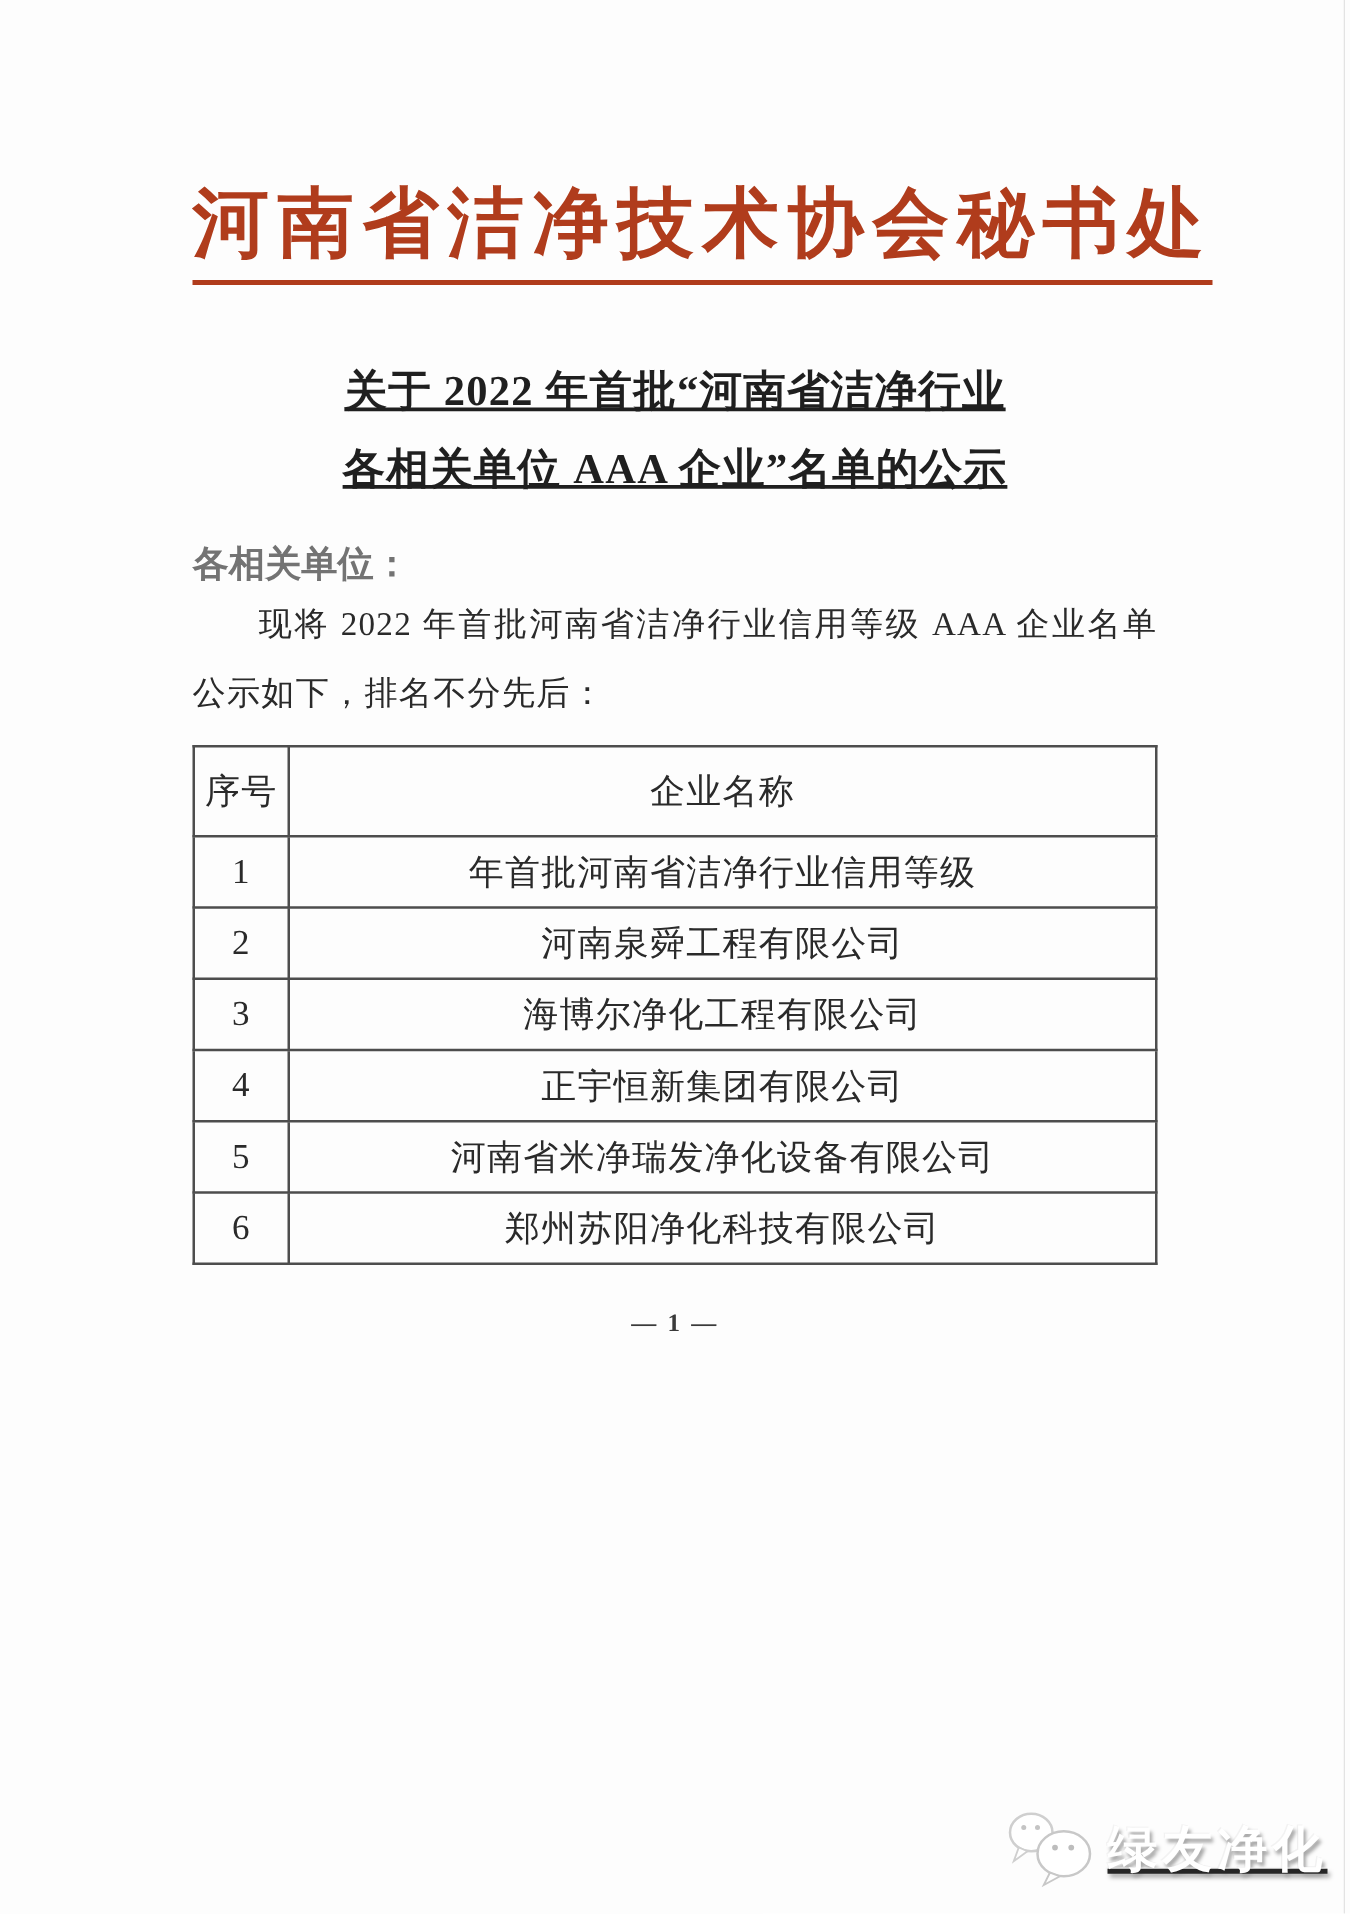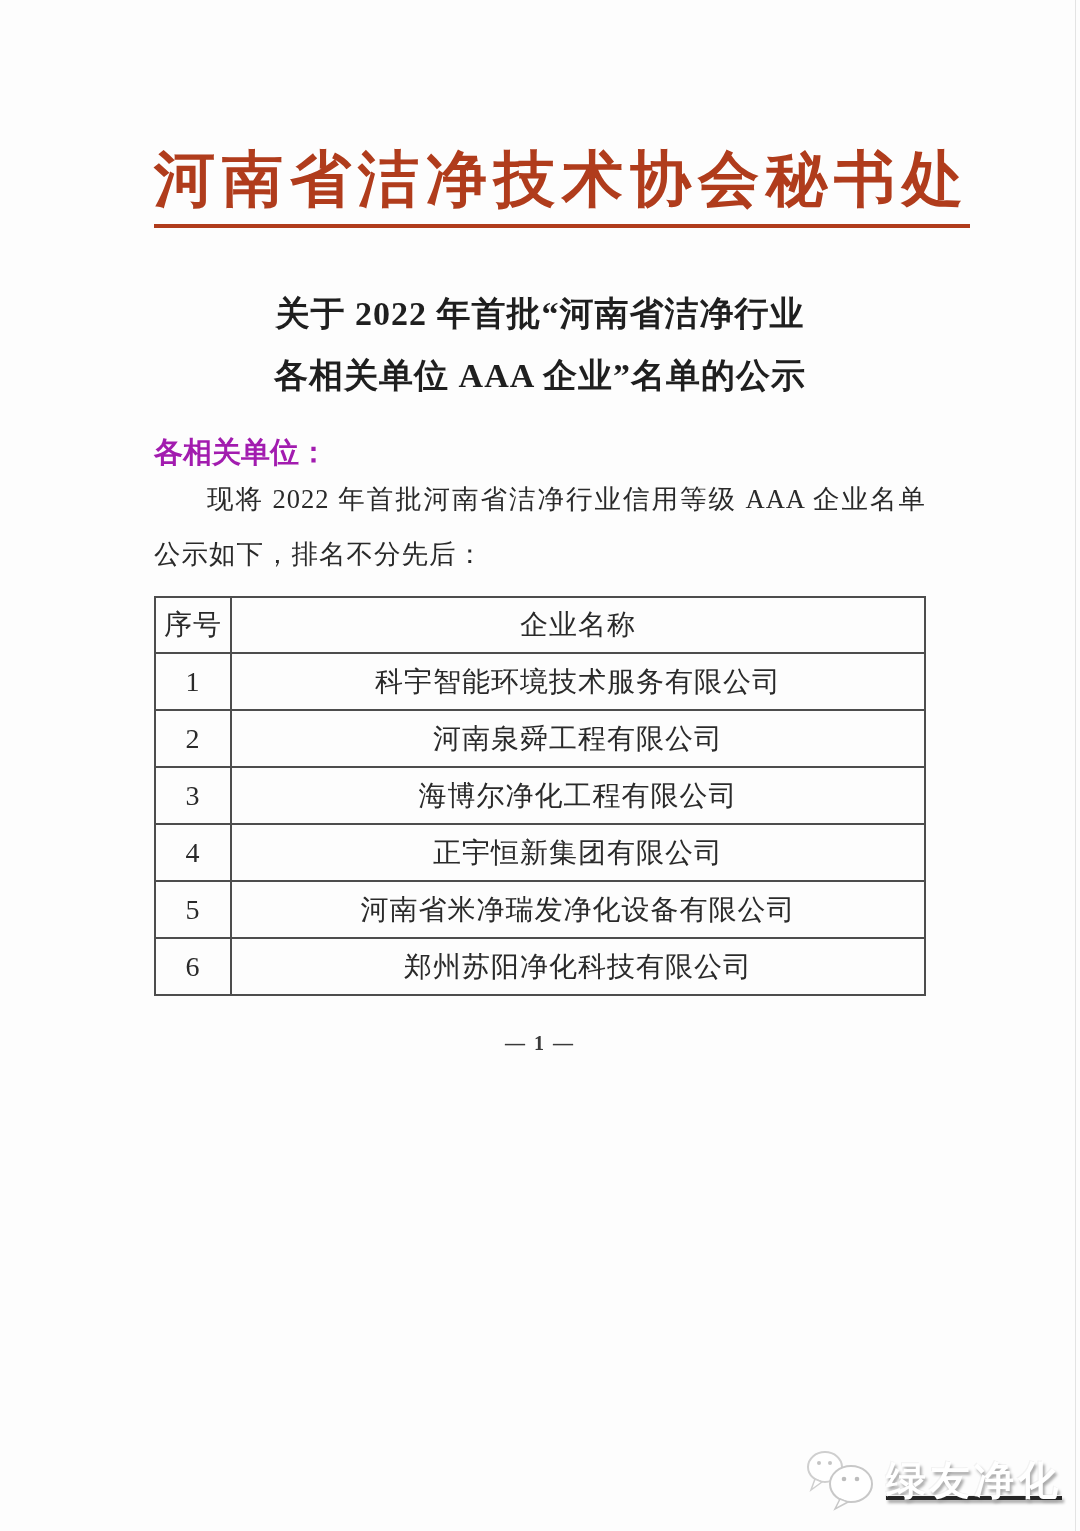--- a/index.html
+++ b/index.html
@@ -55,28 +55,29 @@
   }
 
   .doc-title {
     margin-top: 55px;
     text-align: center;
     font-size: 34px;
     font-weight: bold;
     line-height: 62px;
     color: #1f1f1f;
     letter-spacing: 1px;
+    text-decoration: underline;
   }
 
   .salutation {
     margin-top: 25px;
     font-size: 29px;
     font-weight: bold;
     line-height: 40px;
-    color: #a21caf;
+    color: #737373;
   }
 
   .body-para {
     margin-top: 7px;
     font-size: 26.5px;
     line-height: 55px;
     text-indent: 2em;
     text-align: justify;
     letter-spacing: 1px;
     color: #2a2a2a;
@@ -91,21 +92,21 @@
   }
   table.roster th, table.roster td {
     border: 2px solid #4d4d4d;
     text-align: center;
     vertical-align: middle;
     font-weight: normal;
     font-size: 28px;
     color: #2a2a2a;
     letter-spacing: 1px;
   }
-  table.roster th { height: 56px; border-radius: 21px; }
+  table.roster th { height: 72px; border-radius: 21px; }
   table.roster td { height: 57px; }
   col.col-no { width: 76px; }
 
   .page-number {
     margin-top: 36px;
     text-align: center;
     font-size: 20px;
     font-weight: bold;
     letter-spacing: 2px;
     color: #3a3a3a;
@@ -160,21 +161,21 @@
       </colgroup>
       <thead>
         <tr>
           <th>序号</th>
           <th>企业名称</th>
         </tr>
       </thead>
       <tbody>
         <tr>
           <td>1</td>
-          <td>科宇智能环境技术服务有限公司</td>
+          <td>年首批河南省洁净行业信用等级</td>
         </tr>
         <tr>
           <td>2</td>
           <td>河南泉舜工程有限公司</td>
         </tr>
         <tr>
           <td>3</td>
           <td>海博尔净化工程有限公司</td>
         </tr>
         <tr>

